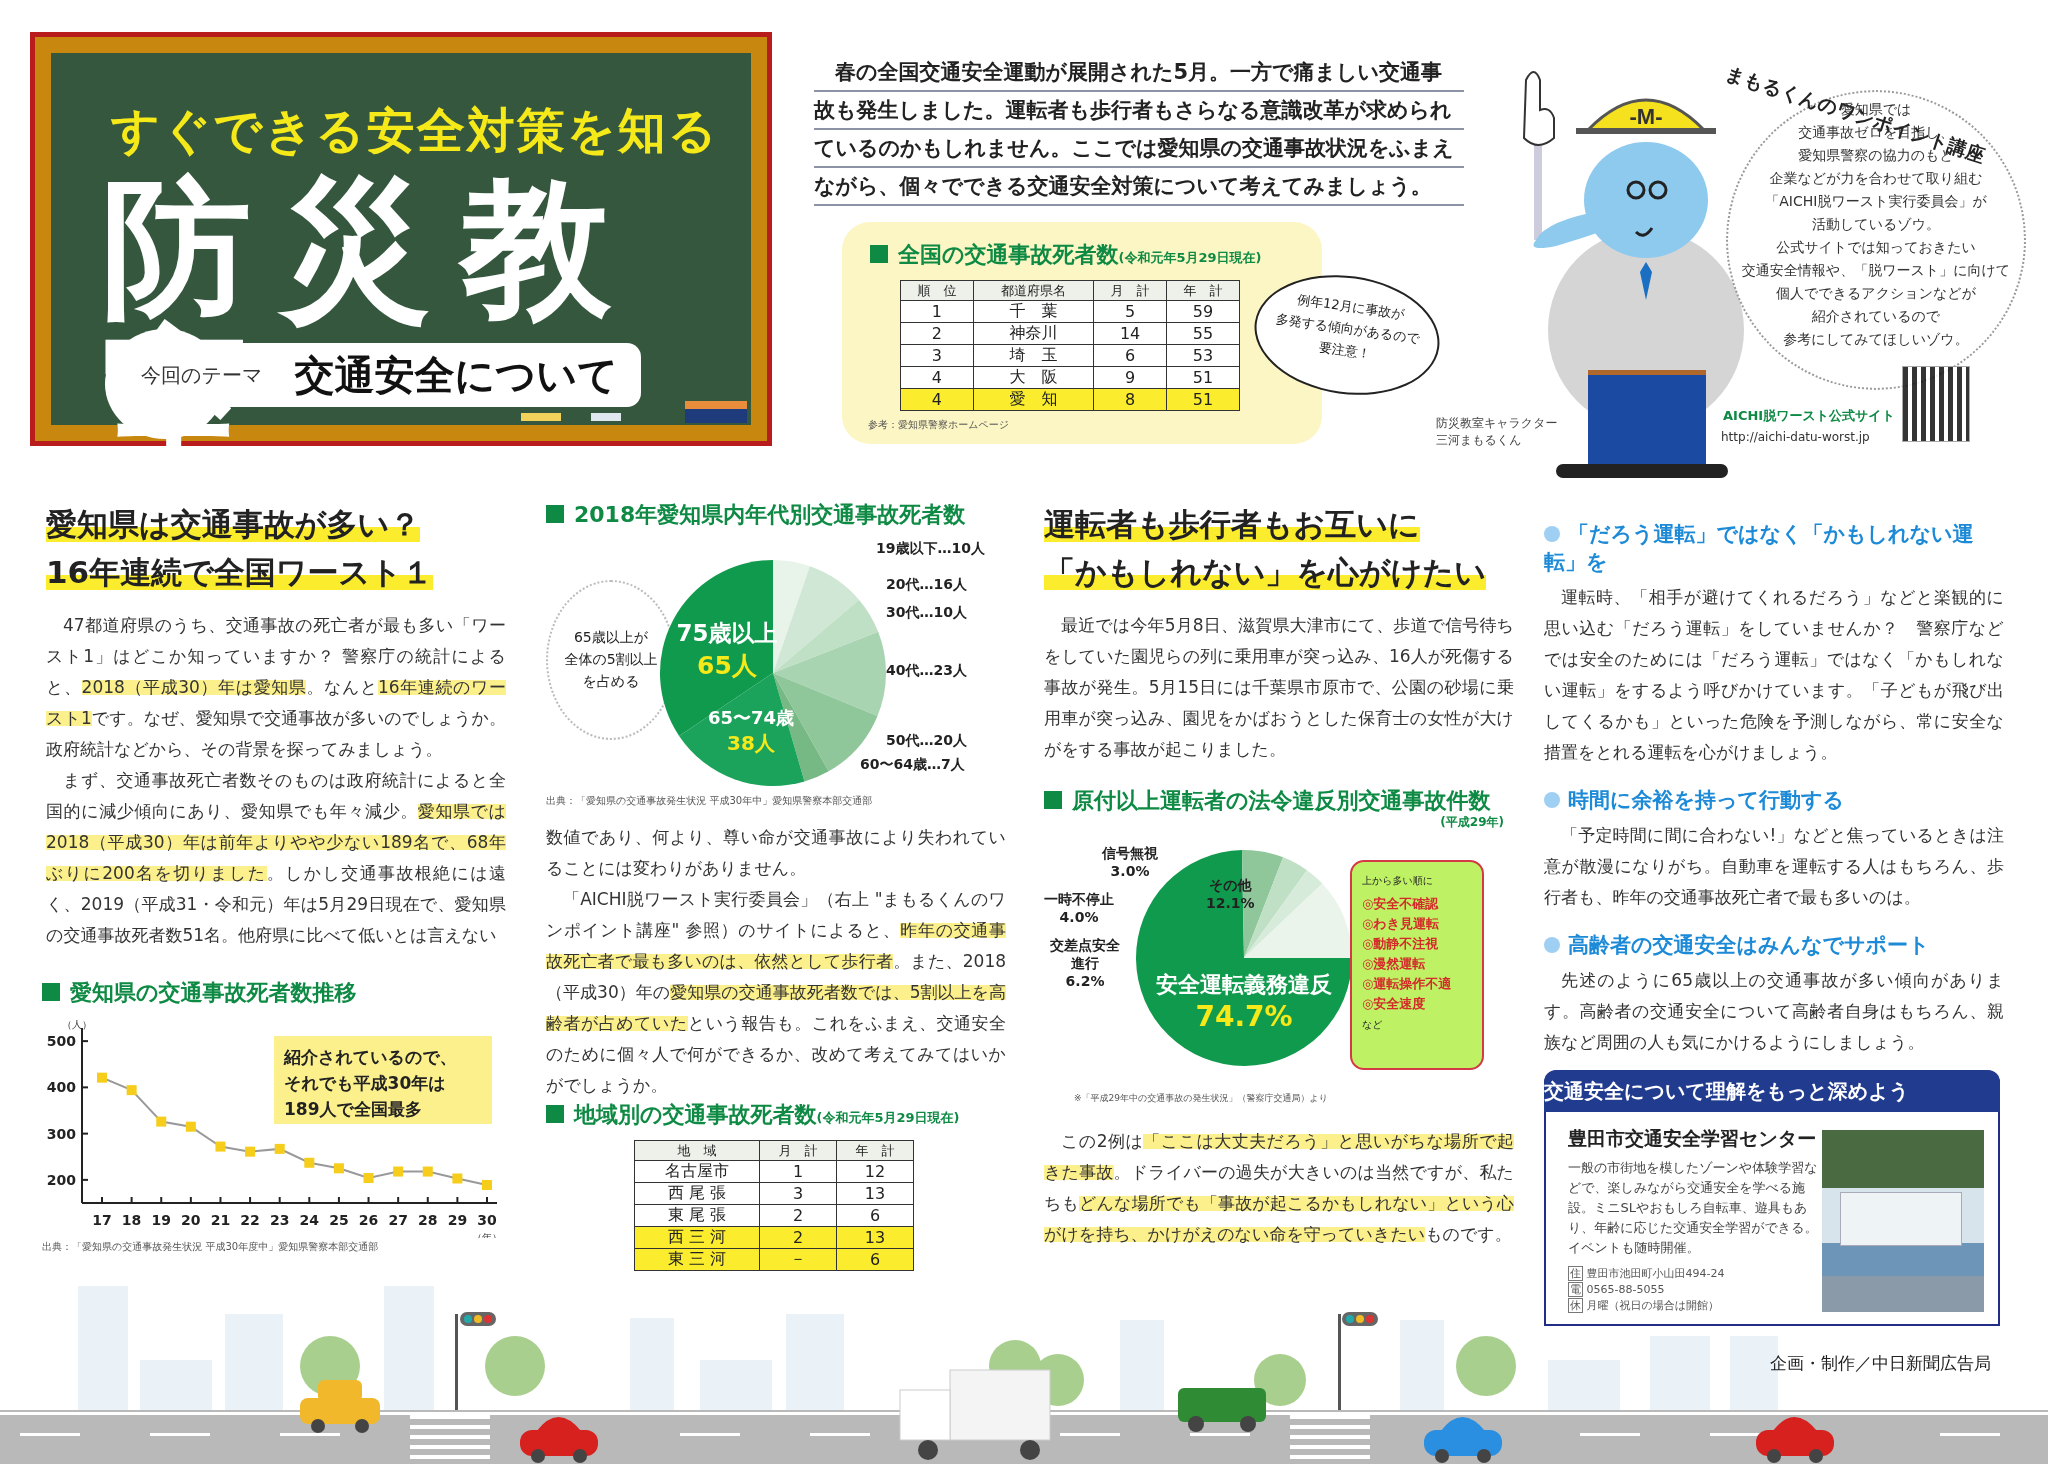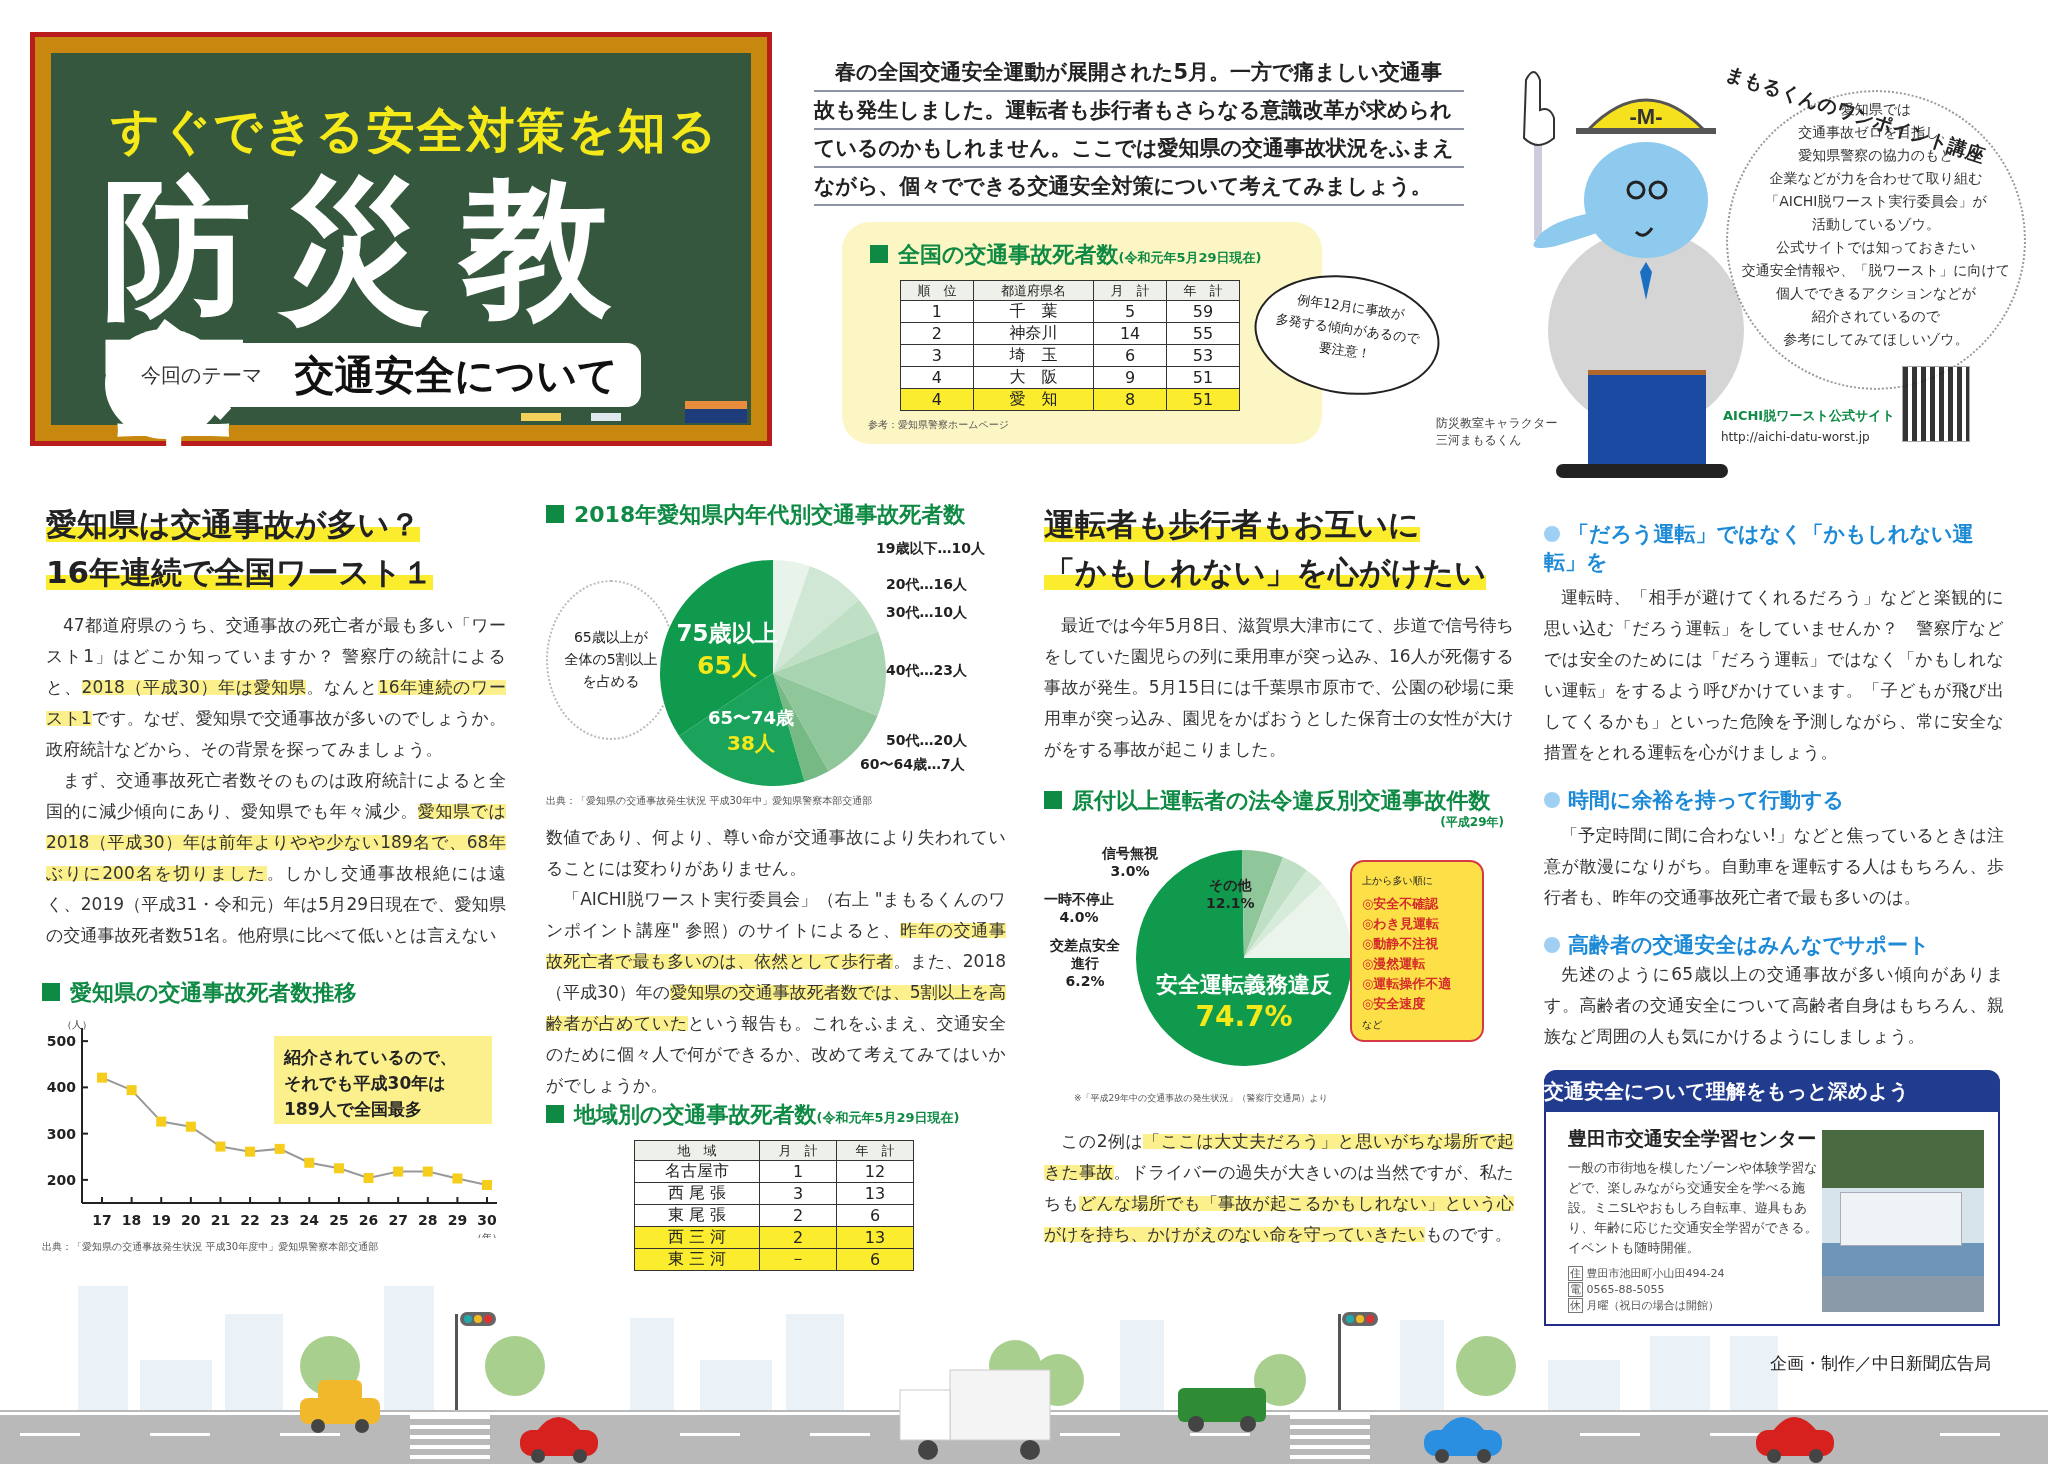--- a/index.html
+++ b/index.html
@@ -46,21 +46,21 @@
 .hl-head{font-size:31px;font-weight:bold;line-height:48px;color:#222}
 .hl-head span{background:linear-gradient(transparent 58%,#fbed2e 58%)}
 .body{font-size:17px;line-height:31px;color:#333;text-align:justify}
 .body p{text-indent:1em}
 .mk{background:linear-gradient(transparent 15%,#fcf08c 15%,#fcf08c 90%,transparent 90%)}
 
 .linechart{left:42px;top:978px;width:470px;height:280px}
 .note-box{position:absolute;left:232px;top:58px;width:218px;height:88px;background:#fcf08c;font-size:17px;font-weight:bold;line-height:26px;padding:8px 10px}
 
 .cap{font-size:10px;color:#555}
-.legend-red{left:1350px;top:860px;width:134px;height:182px;border:2px solid #d43a44;border-radius:14px;background:#fde047;padding:12px 10px;font-size:12px}
+.legend-red{left:1350px;top:860px;width:134px;height:210px;border:2px solid #d43a44;border-radius:14px;background:#bef264;padding:12px 10px;font-size:12px}
 .legend-red .it{color:#d42a2a;font-weight:bold;font-size:13px;line-height:20px}
 
 .blue-h{font-size:21px;font-weight:bold;color:#1c8ad7}
 .blue-h .dot{display:inline-block;width:16px;height:16px;border-radius:50%;background:#9fcff3;margin-right:8px;vertical-align:-1px}
 .center-box{left:1544px;top:1070px;width:456px;height:256px;border:2px solid #222d8a;border-top:0;border-radius:14px 14px 0 0}
 .center-box .hdr{height:42px;background:#213b8f;color:#fff;font-size:20px;font-weight:bold;text-align:left;line-height:42px;border-radius:12px 12px 0 0;margin:0 -2px}
 .photo{position:absolute;right:14px;top:60px;width:162px;height:182px;background:linear-gradient(#4a6a42 0 32%,#d8e4ec 32% 62%,#6d95b7 62% 80%,#8a9aa8 80%)}
 .photo:after{content:"";position:absolute;left:18px;top:62px;width:120px;height:52px;background:#eef3f6;border:1px solid #aab}
 
 .street{left:0;top:1270px;width:2048px;height:194px}
@@ -412,21 +412,21 @@
       </div>
   </div>
   <div style="margin-top:18px">
     <div class="blue-h"><span class="dot"></span><span>時間に余裕を持って行動する</span></div>
     <div class="body" style="margin-top:6px">
         <p>「予定時間に間に合わない!」などと焦っているときは注意が散漫になりがち。自動車を運転する人はもちろん、歩行者も、昨年の交通事故死亡者で最も多いのは。</p>
       </div>
   </div>
   <div style="margin-top:18px">
     <div class="blue-h"><span class="dot"></span><span>高齢者の交通安全はみんなでサポート</span></div>
-    <div class="body" style="">
+    <div class="body" style="margin-top:6px">
         <p>先述のように65歳以上の交通事故が多い傾向があります。高齢者の交通安全について高齢者自身はもちろん、親族など周囲の人も気にかけるようにしましょう。</p>
       </div>
   </div>
 </div>
 
 <div class="abs center-box">
   <div class="hdr">交通安全について理解をもっと深めよう</div>
   <div style="position:absolute;left:22px;top:56px;width:250px">
     <div style="font-size:19px;font-weight:bold">豊田市交通安全学習センター</div>
     <div style="font-size:13px;line-height:20px;color:#444;margin-top:6px">一般の市街地を模したゾーンや体験学習などで、楽しみながら交通安全を学べる施設。ミニSLやおもしろ自転車、遊具もあり、年齢に応じた交通安全学習ができる。イベントも随時開催。</div>

